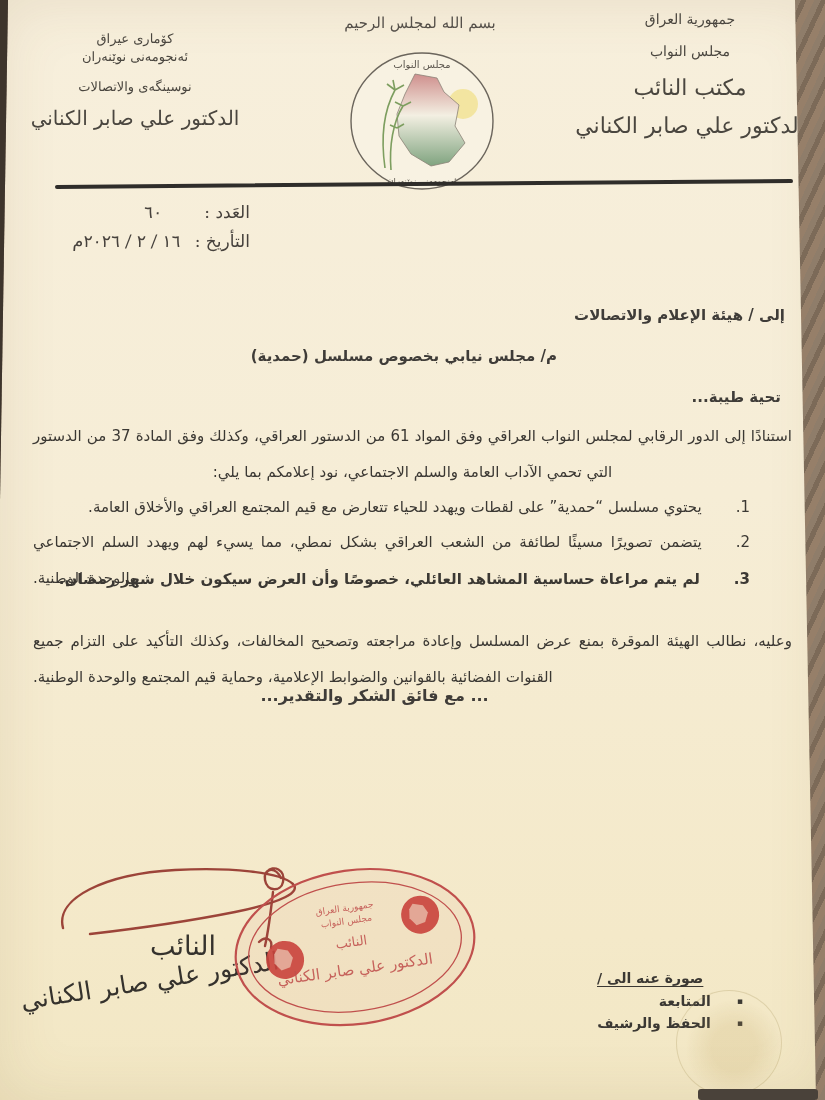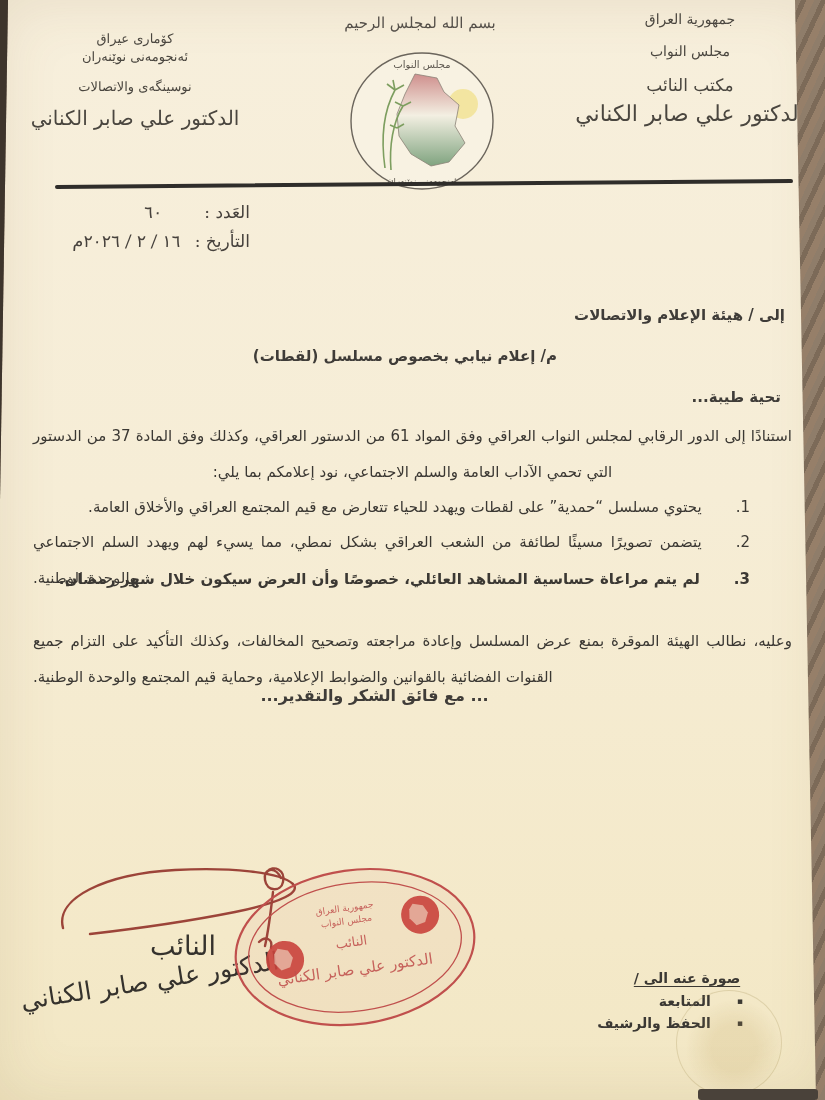--- a/index.html
+++ b/index.html
@@ -42,21 +42,21 @@
   .bodytxt{font-size:15px;line-height:36px;text-align:justify;color:#3b3833;}
   .last-center{text-align-last:center;}
   .last-left{text-align-last:left;}
   .li-row{font-size:15px;line-height:36px;color:#3b3833;}
   .li-num{display:inline-block;margin-left:34px;}
   .regards{text-align:center;font-size:16px;}
   
   .sig-title{font-size:27px;letter-spacing:2px;color:#35322d;}
   .sig-name{font-size:25px;letter-spacing:1px;color:#35322d;transform:rotate(-9deg);transform-origin:left bottom;white-space:nowrap;}
   
-  .cc{font-size:14px;font-weight:bold;color:#3b3833;text-align:center;}
+  .cc{font-size:14px;font-weight:bold;color:#3b3833;text-align:left;}
   .cc-label{text-decoration:underline;text-underline-offset:3px;display:inline-block;margin-bottom:4px;}
   .cc-item{display:flex;flex-direction:row;justify-content:flex-start;gap:26px;padding-right:34px;line-height:22px;}
   .cc-bullet{font-size:9px;line-height:22px;}
   
   .watermark{
     width:104px;height:104px;border-radius:50%;
     border:1px solid rgba(160,140,80,.25);
     background:radial-gradient(circle at 55% 55%, rgba(190,160,90,.18) 0 28%, transparent 60%);
   }
   .corner-dark{background:#4a423a;border-radius:3px;}
@@ -65,21 +65,21 @@
 </head>
 <body>
 
 <div class="photo">
   <div class="backdrop"></div>
   <div class="paper">
 
     <div class="abs hdr-col calli" style="left:575px;top:12px;width:230px;">
       <span class="hdr-line" style="font-size:14px;margin-bottom:17px;">جمهورية العراق</span>
       <span class="hdr-line" style="font-size:14px;margin-bottom:16px;">مجلس النواب</span>
-      <span class="hdr-line" style="font-size:17px;margin-bottom:8px;">مكتب النائب</span>
+      <span class="hdr-line" style="font-size:22px;margin-bottom:14px;">مكتب النائب</span>
       <span class="hdr-line" style="font-size:22px;">الدكتور علي صابر الكناني</span>
     </div>
 
     <div class="abs hdr-col calli" style="left:20px;top:32px;width:230px;">
       <span class="hdr-line" style="font-size:13px;margin-bottom:4px;">كۆماری عیراق</span>
       <span class="hdr-line" style="font-size:13px;margin-bottom:15px;">ئەنجومەنی نوێنەران</span>
       <span class="hdr-line" style="font-size:13px;margin-bottom:13px;">نوسینگەی والاتصالات</span>
       <span class="hdr-line" style="font-size:20px;">الدكتور علي صابر الكناني</span>
     </div>
 
@@ -114,21 +114,21 @@
         <span>العَدد :</span>
         <span class="ref-val" style="margin-right:28px;">٦٠</span>
       </div>
       <div class="ref-row">
         <span>التأريخ :</span>
         <span class="ref-val">١٦ / ٢ / ٢٠٢٦م</span>
       </div>
     </div>
 
     <div class="abs rtl b" style="right:40px;top:306px;font-size:15px;">إلى / هيئة الإعلام والاتصالات</div>
-    <div class="abs rtl b" style="right:268px;top:347px;font-size:15px;">م/ إعلام نيابي بخصوص مسلسل (لقطات)</div>
+    <div class="abs rtl b" style="right:268px;top:347px;font-size:15px;">م/ مجلس نيابي بخصوص مسلسل (حمدية)</div>
     <div class="abs rtl b" style="right:44px;top:388px;font-size:15px;margin-left:44px;">تحية طيبة...</div>
 
     <div class="abs rtl bodytxt last-center" style="left:33px;right:33px;top:418px;">استنادًا إلى الدور الرقابي لمجلس النواب العراقي وفق المواد 61 من الدستور العراقي، وكذلك وفق المادة 37 من الدستور التي تحمي الآداب العامة والسلم الاجتماعي، نود إعلامكم بما يلي:</div>
 
     <div class="abs rtl li-row" style="left:33px;right:75px;top:489px;">
       <span class="li-num">1.</span><span>يحتوي مسلسل “حمدية” على لقطات ويهدد للحياء تتعارض مع قيم المجتمع العراقي والأخلاق العامة.</span>
     </div>
     <div class="abs rtl li-row" style="left:33px;top:524px;right:75px;text-align:justify;text-align-last:left;">
       <span class="li-num">2.</span><span>يتضمن تصويرًا مسيئًا لطائفة من الشعب العراقي بشكل نمطي، مما يسيء لهم ويهدد السلم الاجتماعي والوحدة الوطنية.</span>
     </div>

